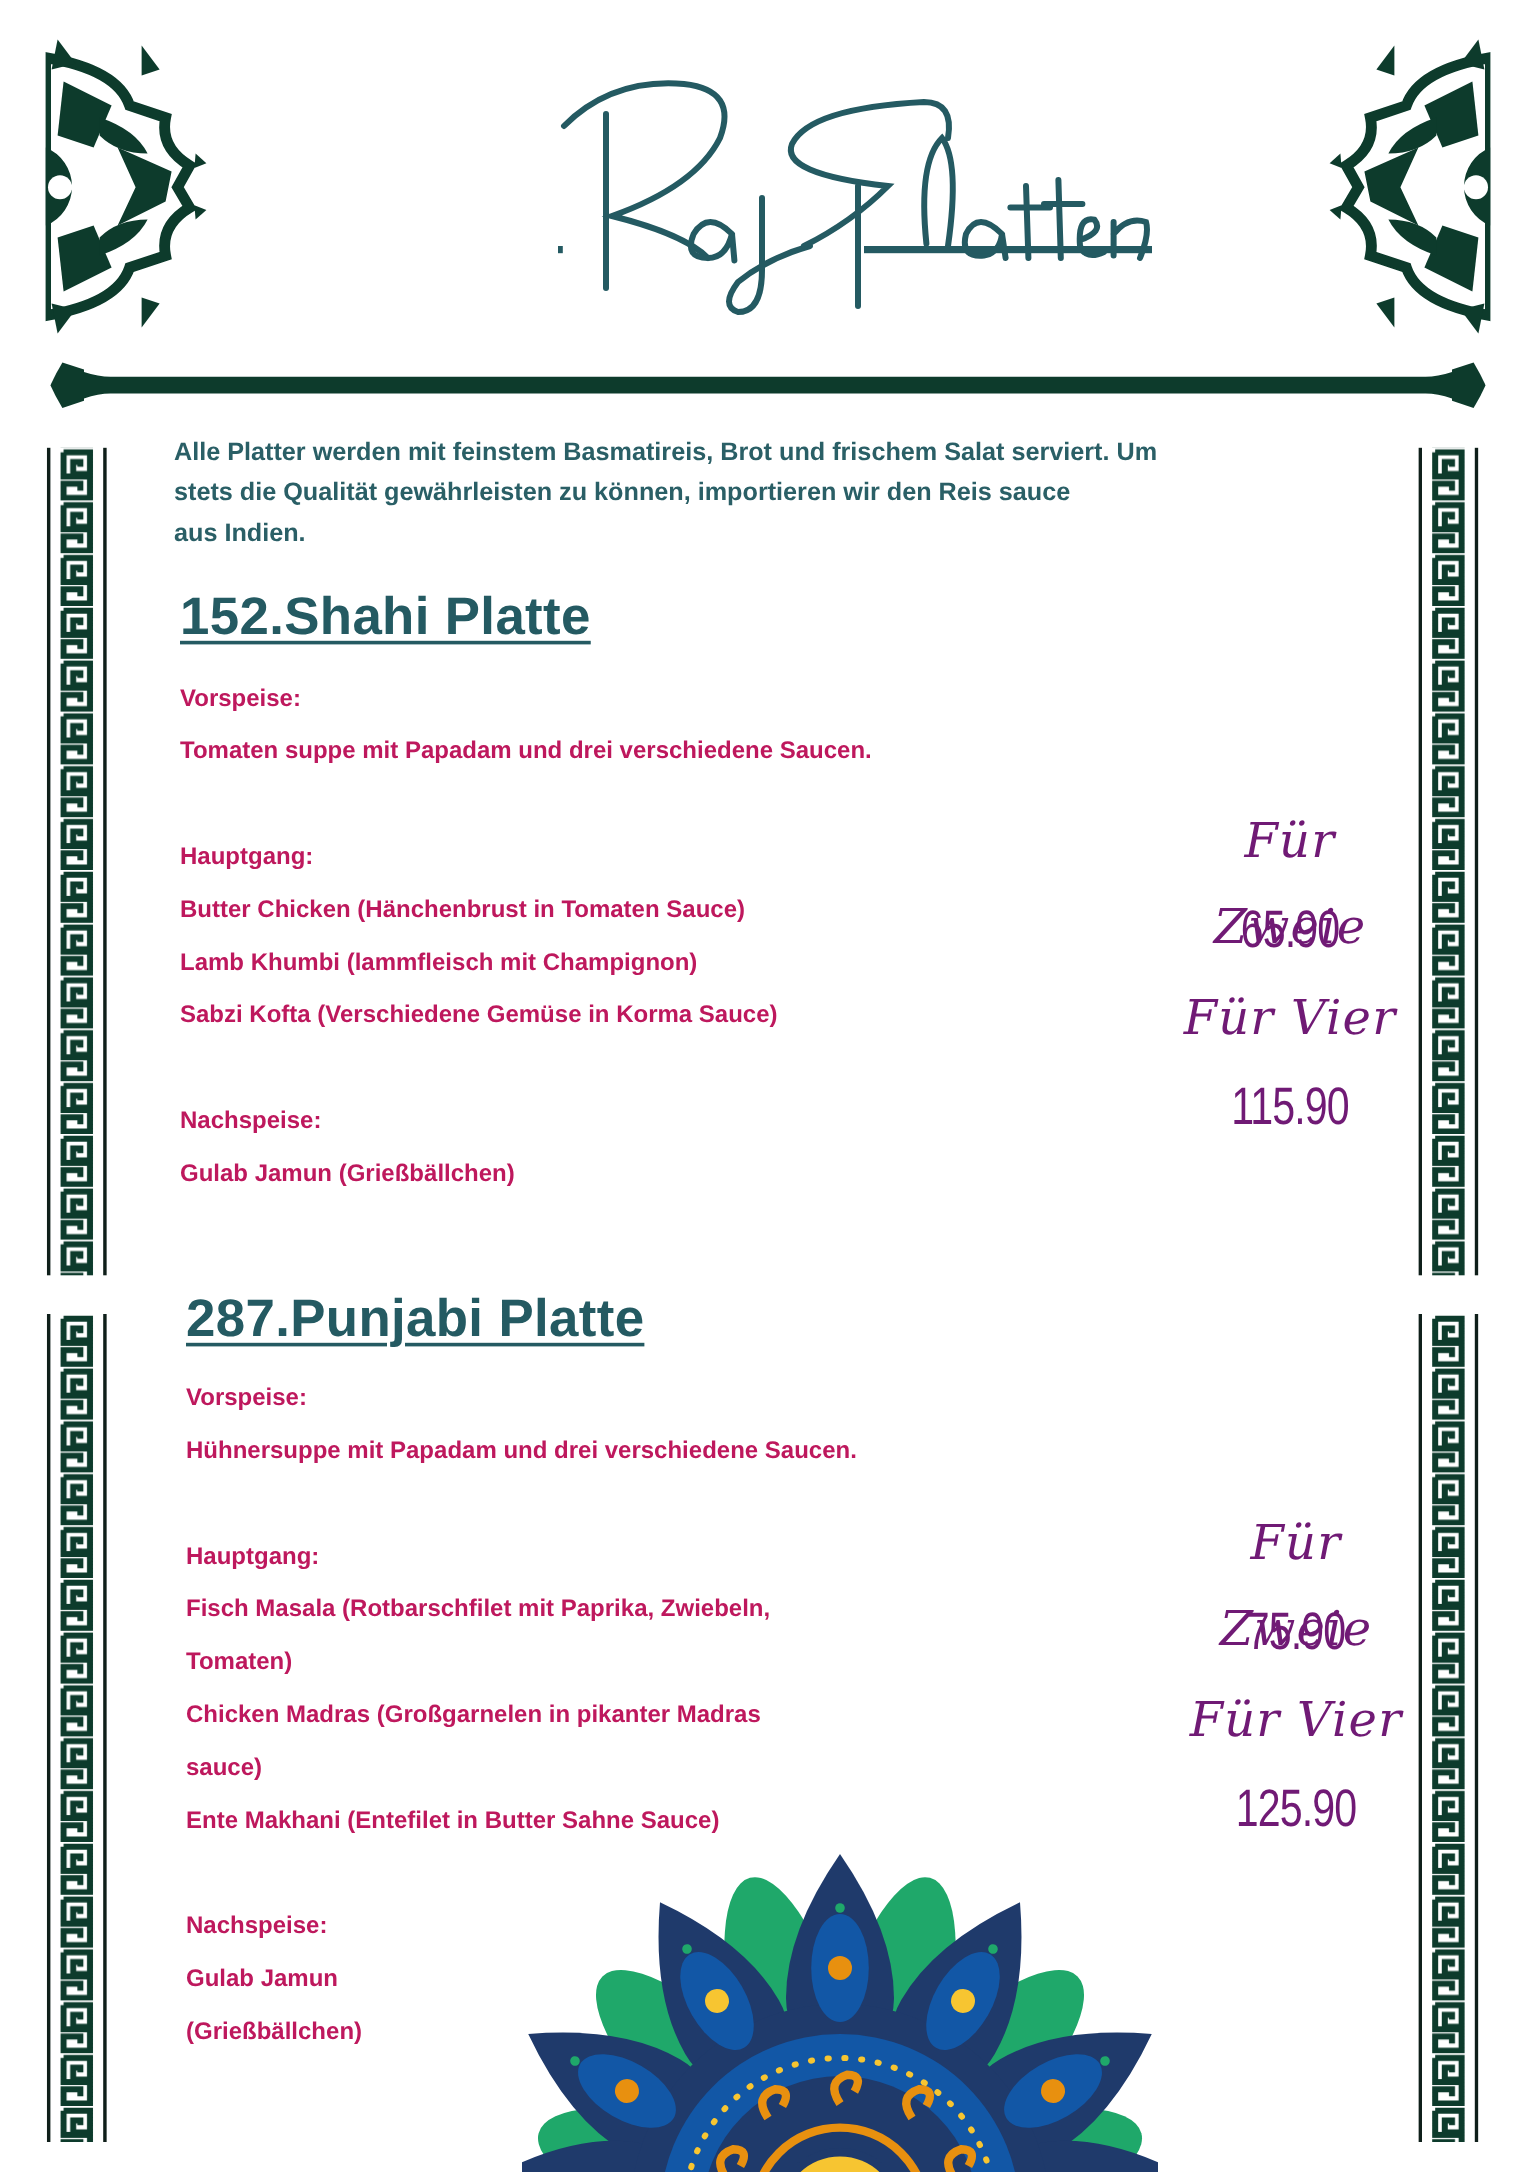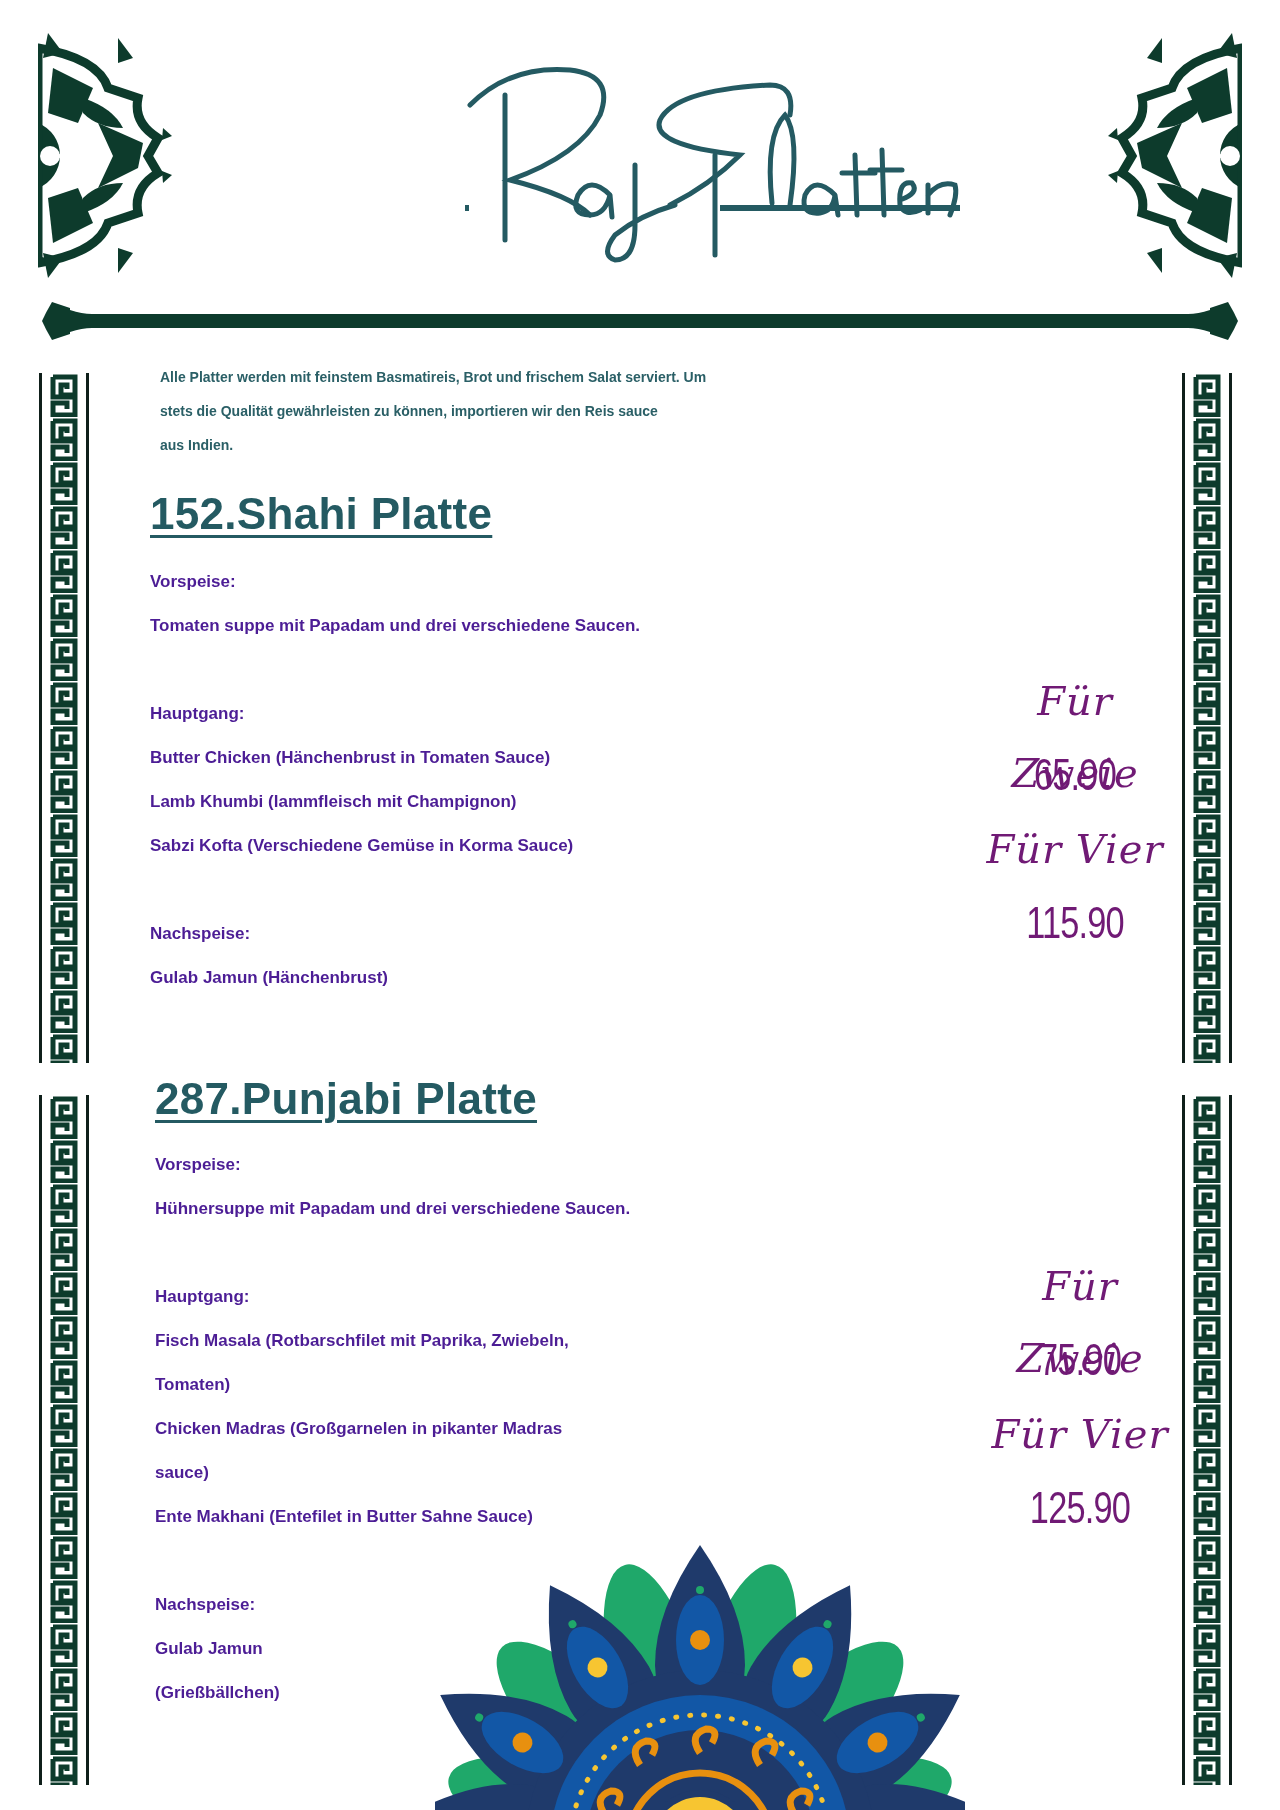--- a/index.html
+++ b/index.html
@@ -3,23 +3,23 @@
 <meta charset="utf-8">
 <style>
   html, body { margin:0; padding:0; background:#ffffff; }
   body { width:1280px; height:1810px; position:relative; overflow:hidden;
          font-family:"Liberation Sans", "DejaVu Sans", sans-serif; color:#245a62; }
   .abs { position:absolute; }
   .title { left:450px; top:55px; width:520px; height:220px; }
   .divider { left:42px; top:300px; width:1196px; height:42px; }
   .border { width:50px; }
   .border svg { display:block; }
-  .intro { left:160px; top:360px; width:1030px; font-size:14px; line-height:34px; font-weight:bold; color:#2a5f66; }
+  .intro { left:145px; top:360px; width:1030px; font-size:21px; line-height:34px; font-weight:bold; color:#2a5f66; }
   .heading { font-size:44px; font-weight:bold; text-decoration:underline; text-decoration-thickness:3px; text-underline-offset:6px; color:#245a62; letter-spacing:0.3px; }
-  .line { font-size:17px; font-weight:bold; line-height:44px; color:#4c1d95; white-space:nowrap; }
+  .line { font-size:20px; font-weight:bold; line-height:44px; color:#be185d; white-space:nowrap; }
   .gap { height:44px; }
   .price-col { width:210px; text-align:center; color:#701a75; }
   .script { font-family:"DejaVu Serif", serif; font-style:italic; font-size:40px; line-height:72px; height:72px; letter-spacing:1px; }
   .num { font-family:"Liberation Sans Narrow","Liberation Sans", sans-serif; font-size:44px; line-height:76px; height:76px; transform:scaleX(0.78); letter-spacing:-1px; }
   .section { left:150px; width:830px;margin-top:12px; }
 </style>
 </head>
 <body>
 
 <div class="abs" style="left:38px;top:28px;width:135px;height:255px;">
@@ -172,21 +172,21 @@
   <div class="heading" style="height:78px;line-height:64px;">152.Shahi Platte</div>
   <div class="line">Vorspeise:</div>
   <div class="line">Tomaten suppe mit Papadam und drei verschiedene Saucen.</div>
   <div class="gap"></div>
   <div class="line">Hauptgang:</div>
   <div class="line">Butter Chicken (Hänchenbrust in Tomaten Sauce)</div>
   <div class="line">Lamb Khumbi (lammfleisch mit Champignon)</div>
   <div class="line">Sabzi Kofta (Verschiedene Gemüse in Korma Sauce)</div>
   <div class="gap"></div>
   <div class="line">Nachspeise:</div>
-  <div class="line">Gulab Jamun (Hänchenbrust)</div>
+  <div class="line">Gulab Jamun (Grießbällchen)</div>
 </div>
 
 <div class="abs price-col" style="left:970px;top:665px;">
   <div class="script">Für Zweie</div>
   <div class="num">65.90</div>
   <div class="script">Für Vier</div>
   <div class="num">115.90</div>
 </div>
 
 <div class="abs section" style="top:1055px;left:155px;">

